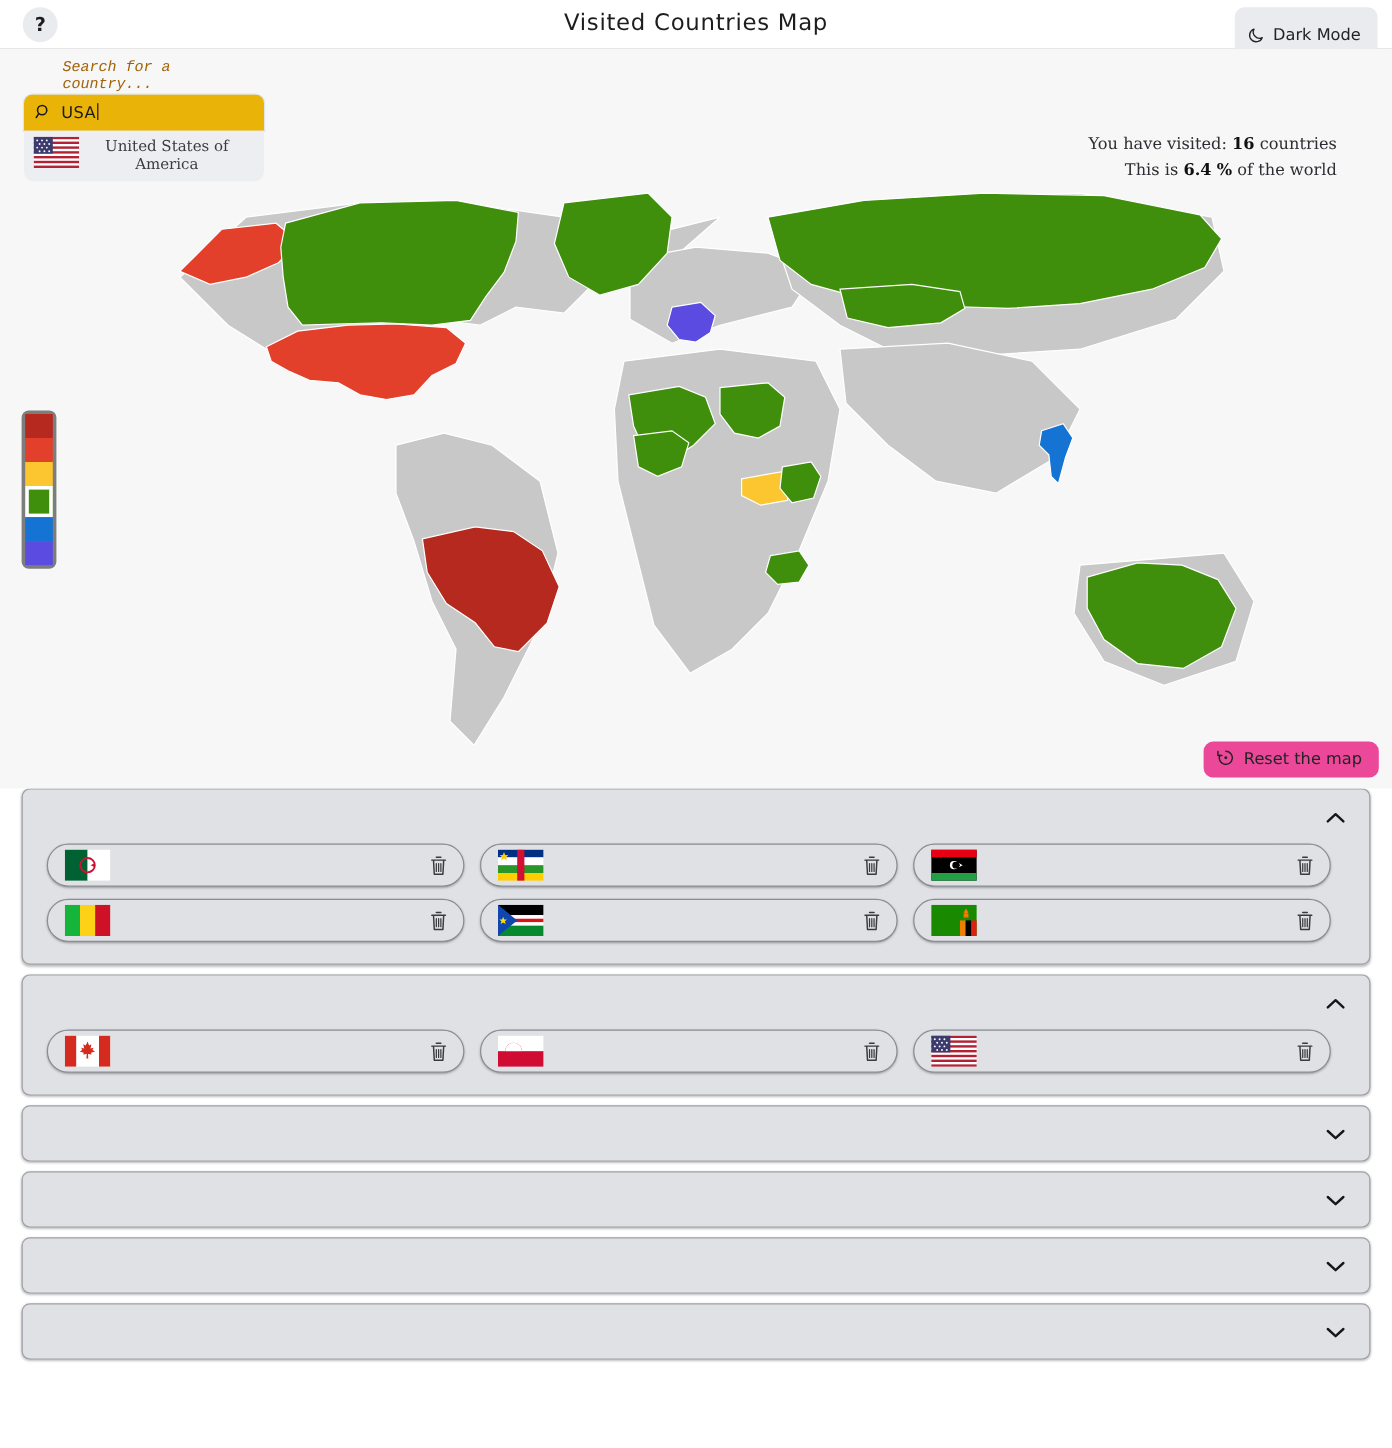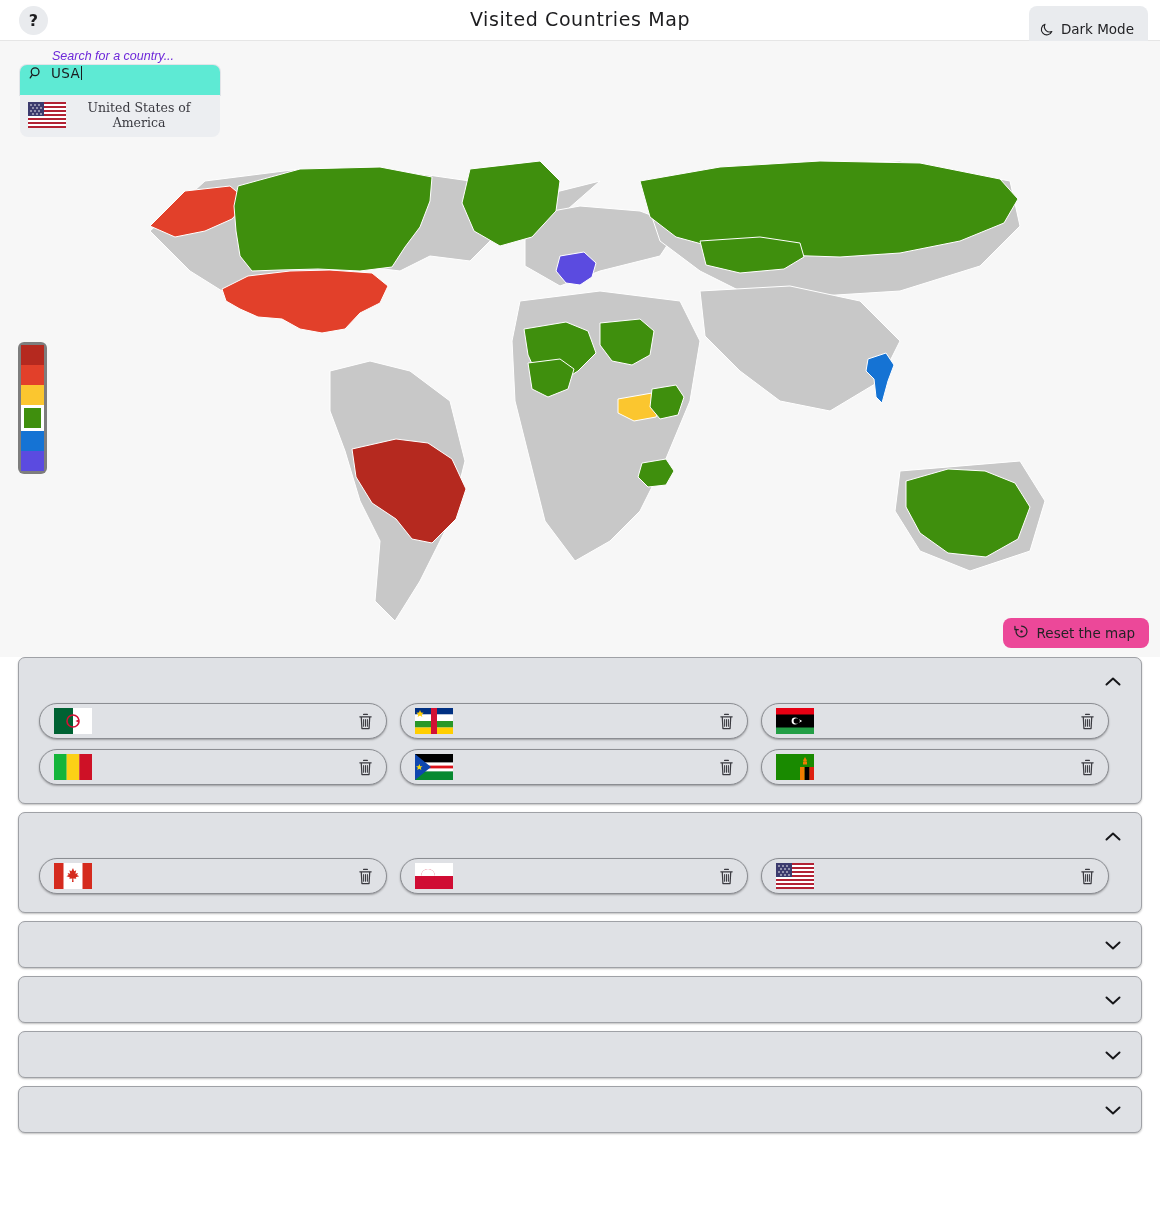--- a/index.html
+++ b/index.html
@@ -75,32 +75,32 @@
 
   .search-wrap {
     position: absolute;
     left: 20px; top: 8px;
     width: 200px;
     z-index: 40;
   }
   .search-label {
     font-size: 12.5px;
     font-style: italic;
-    color: #6d28d9;
+    color: #a16207;
     padding-left: 32px;
     margin-bottom: 2px;
-    font-family: Liberation Sans, sans-serif;
+    font-family: Liberation Mono, monospace;
   }
   .search-box {
     display: flex;
-    align-items: flex-start;
+    align-items: center;
     gap: 8px;
     height: 30px;
     padding: 0 9px;
-    background: #5eead4;
+    background: #eab308;
     border-radius: 7px 7px 0 0;
     box-shadow: 0 0 0 1px #e2e4e8;
   }
   .search-box svg { flex: 0 0 auto; }
   .search-value {
     font-size: 13.5px;
     color: #1b1b1f;
     letter-spacing: .4px;
     position: relative;
   }
@@ -110,21 +110,20 @@
     height: 14px;
     background: #1b1b1f;
     vertical-align: -2px;
     margin-left: 1px;
   }
   .suggest {
     background: #eceef1;
     border-radius: 0 0 8px 8px;
     padding: 5px 8px 7px 8px;
     display: flex;
-    align-items: center;
     gap: 0;
     cursor: pointer;
   }
   .suggest .flag { flex: 0 0 auto; }
   .suggest-name {
     flex: 1;
     text-align: center;
     font-size: 12.5px;
     color: #3a3a40;
     line-height: 15px;
@@ -346,20 +345,33 @@
               <circle cx="5" cy="12" r=".8"></circle>
               <circle cx="9" cy="12" r=".8"></circle>
               <circle cx="13" cy="12" r=".8"></circle>
             </g>
         </svg>
       </span>
       <span class="suggest-name">United States of America</span>
     </div>
   </div>
 
+  <div class="stats">
+    <div>
+      <span>You have visited:</span>
+      <b>16</b>
+      <span>countries</span>
+    </div>
+    <div>
+      <span>This is</span>
+      <b>6.4</b>
+      <b>%</b>
+      <span>of the world</span>
+    </div>
+  </div>
 
   <div class="palette" id="palette">
       <div class="swatch" style="background: rgb(181, 41, 31);"></div>
       <div class="swatch" style="background: rgb(226, 64, 42);"></div>
       <div class="swatch" style="background: rgb(251, 198, 47);"></div>
       <div class="swatch sel" style="background: rgb(63, 143, 13);"></div>
       <div class="swatch" style="background: rgb(21, 115, 212);"></div>
       <div class="swatch" style="background: rgb(91, 75, 224);"></div>
     </div>
 

